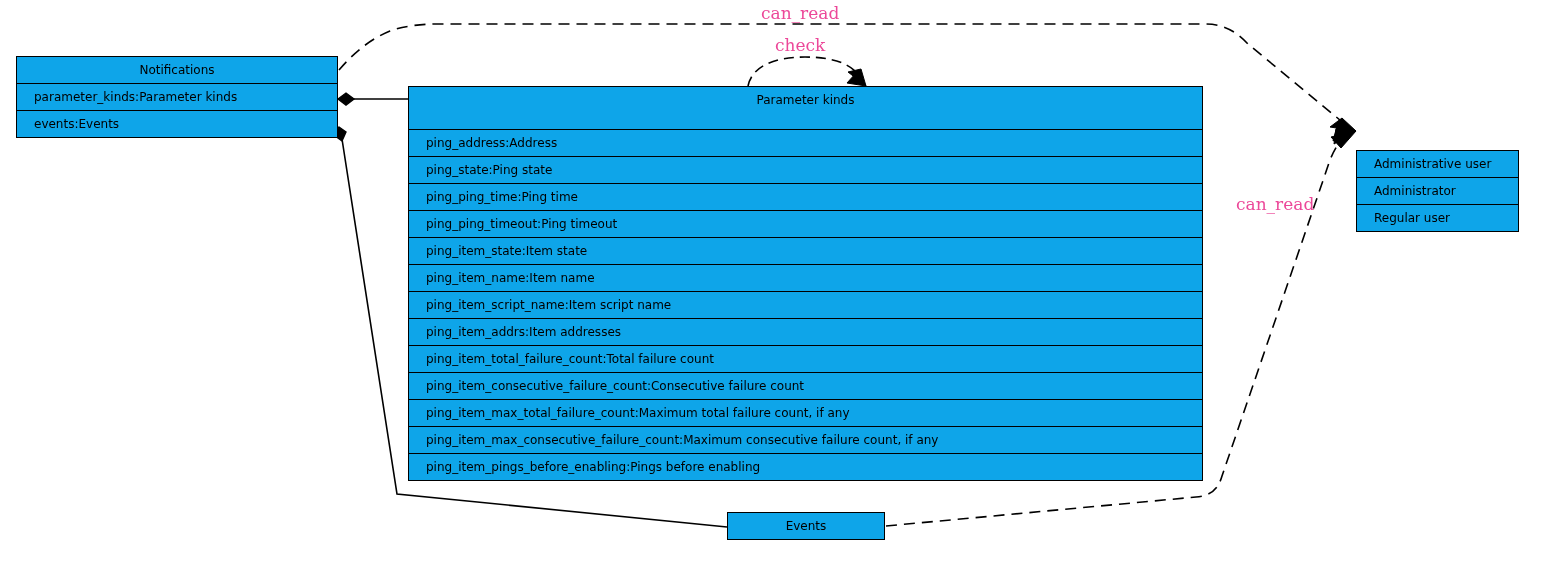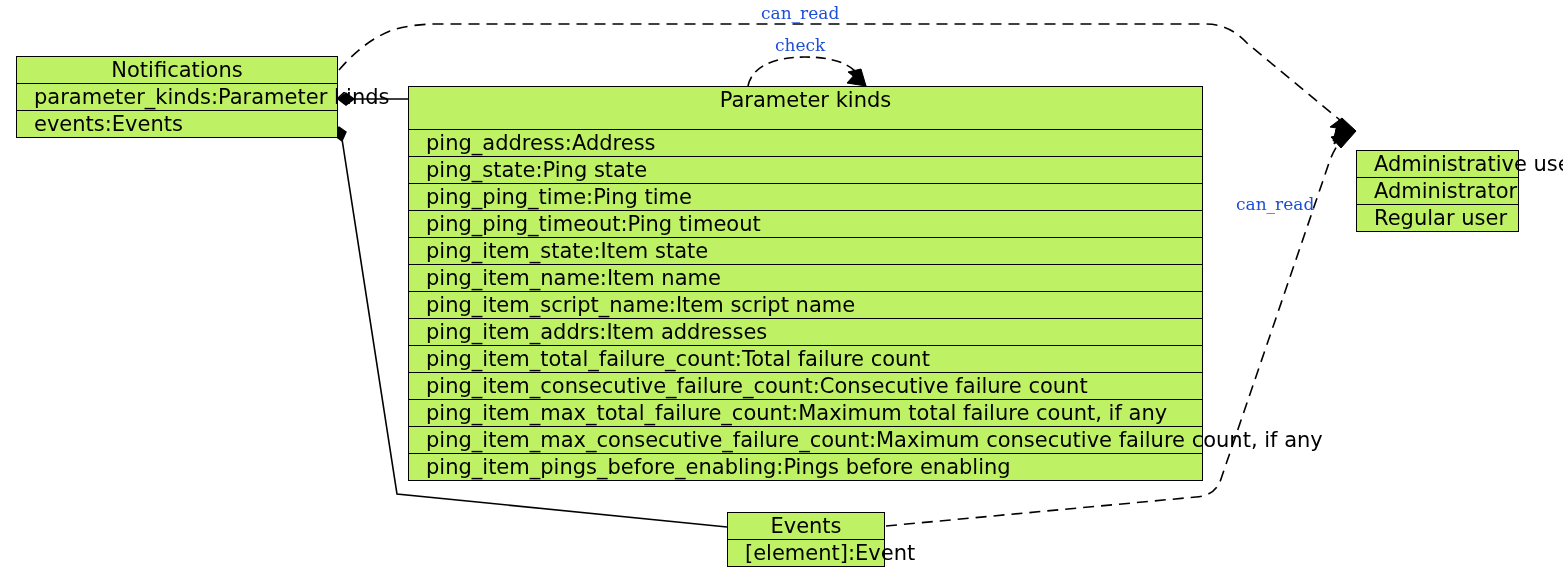--- a/index.html
+++ b/index.html
@@ -28,24 +28,24 @@
   
   .uml-box {
     position: absolute;
     z-index: 3;
     background: #ffffff;
     box-sizing: border-box;
   }
   .uml-row {
     box-sizing: border-box;
     border: 1px solid #000000;
-    background: #bef264;
+    background: #0ea5e9;
     height: 28px;
     line-height: 26px;
-    font-size: 21px;
+    font-size: 12px;
     color: #000000;
     white-space: nowrap;
     overflow: visible;
   }
   .uml-title {
     text-align: center;
     padding: 0 6px;
   }
   .uml-attr {
     text-align: left;
@@ -65,21 +65,21 @@
   #box-admin-user .uml-attr { width: 163px; }
   
   #box-events { left: 727px; top: 512px; width: 158px; }
 
   
   .edge-label {
     position: absolute;
     z-index: 4;
     font-family: "DejaVu Serif", serif;
     font-size: 17px;
-    color: #1d4ed8;
+    color: #ec4899;
     white-space: nowrap;
     background: transparent;
   }
   #label-can-read-top   { left: 761px; top: 3px; }
   #label-check          { left: 775px; top: 35px; text-align: right; }
   #label-can-read-right { left: 1236px; top: 194px; }
 </style>
 </head>
 <body>
 
@@ -134,16 +134,15 @@
   </div>
 
   <div class="uml-box" id="box-admin-user">
     <div class="uml-row uml-attr">Administrative user</div>
     <div class="uml-row uml-attr">Administrator</div>
     <div class="uml-row uml-attr">Regular user</div>
   </div>
 
   <div class="uml-box" id="box-events">
     <div class="uml-row uml-title">Events</div>
-    <div class="uml-row uml-attr">[element]:Event</div>
   </div>
 
 </div>
 
 </body></html>

